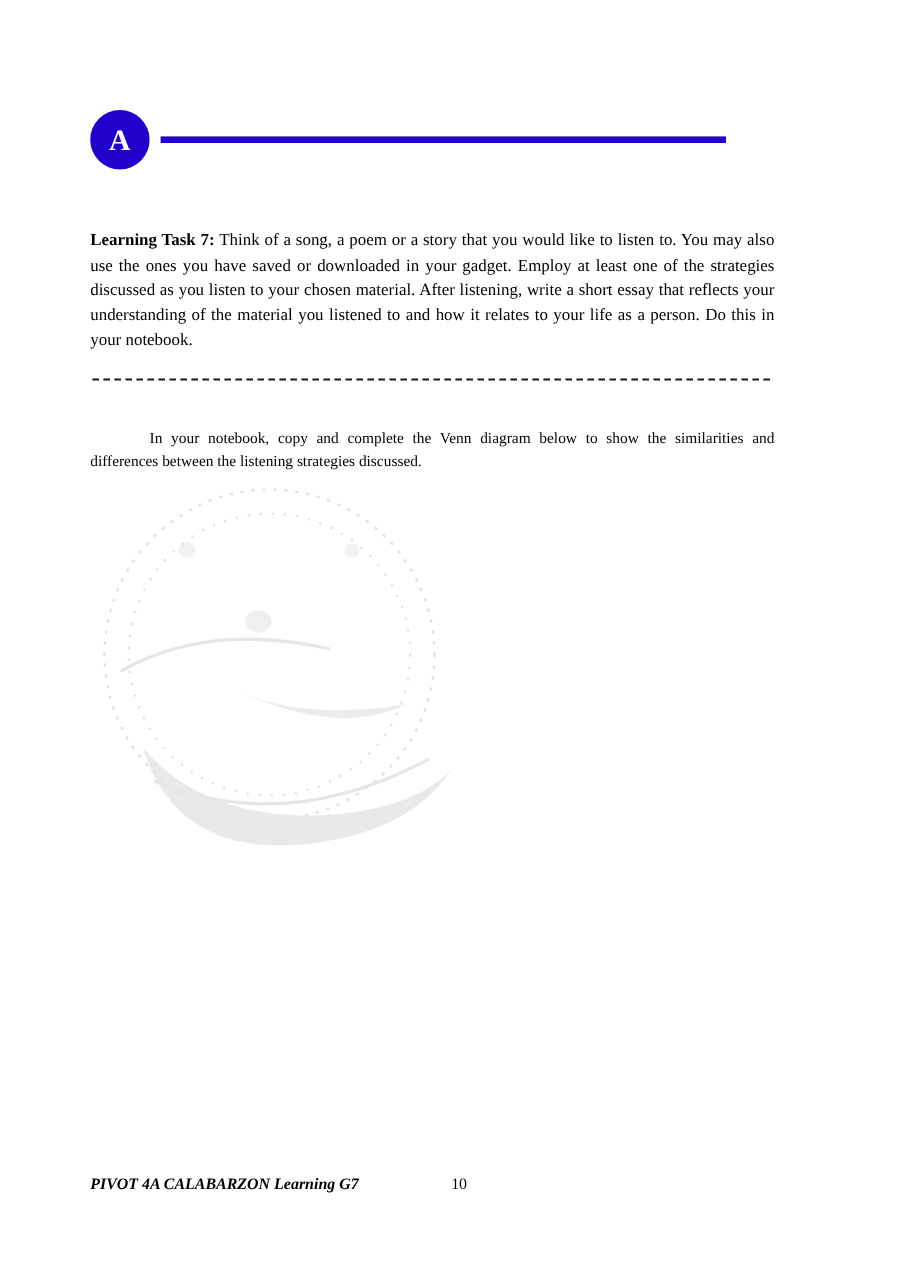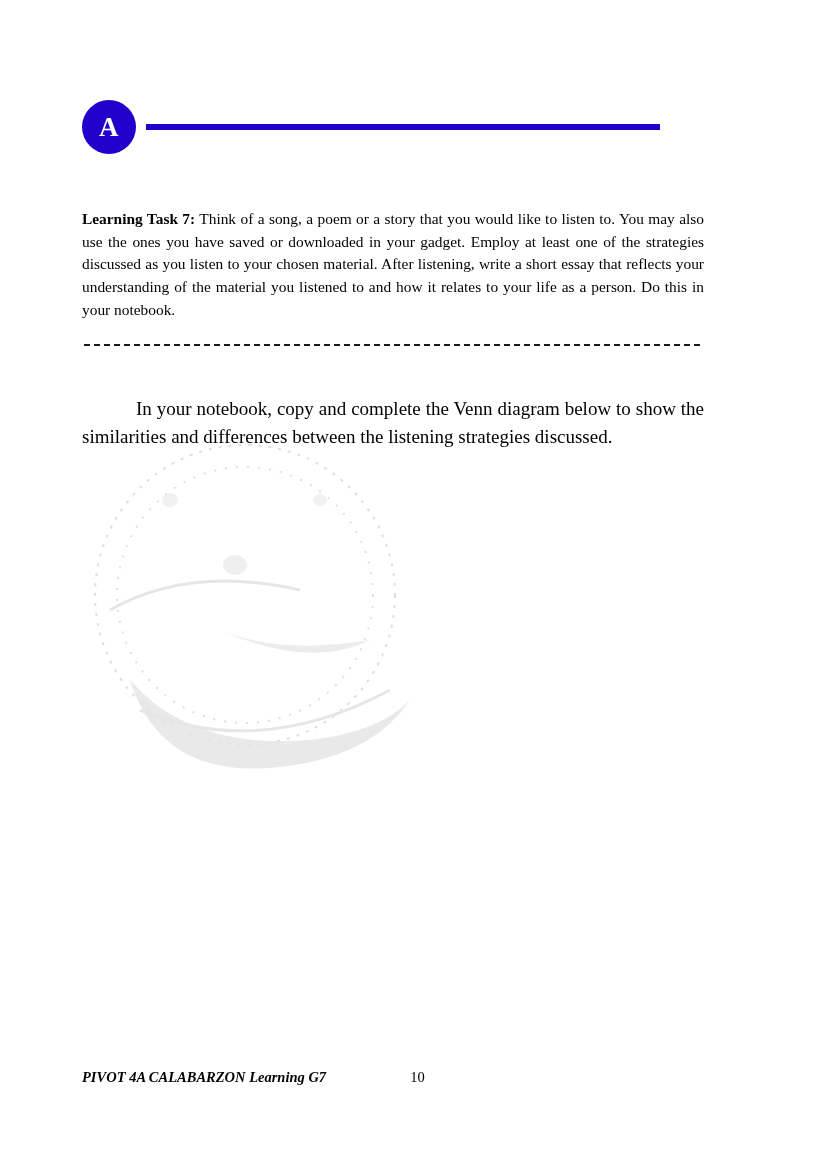--- a/index.html
+++ b/index.html
@@ -79,21 +79,21 @@
     border-top: 2px dashed #1a1a1a;
     height: 0;
   }
 
   
   .venn-instr {
     position: absolute;
     left: 82px;
     top: 376px;
     width: 622px;
-    font-size: 19px;
+    font-size: 14px;
     line-height: 1.47;
     text-align: justify;
     text-indent: 54px;
   }
 
   
   .watermark {
     position: absolute;
     left: 70px;
     top: 380px;

